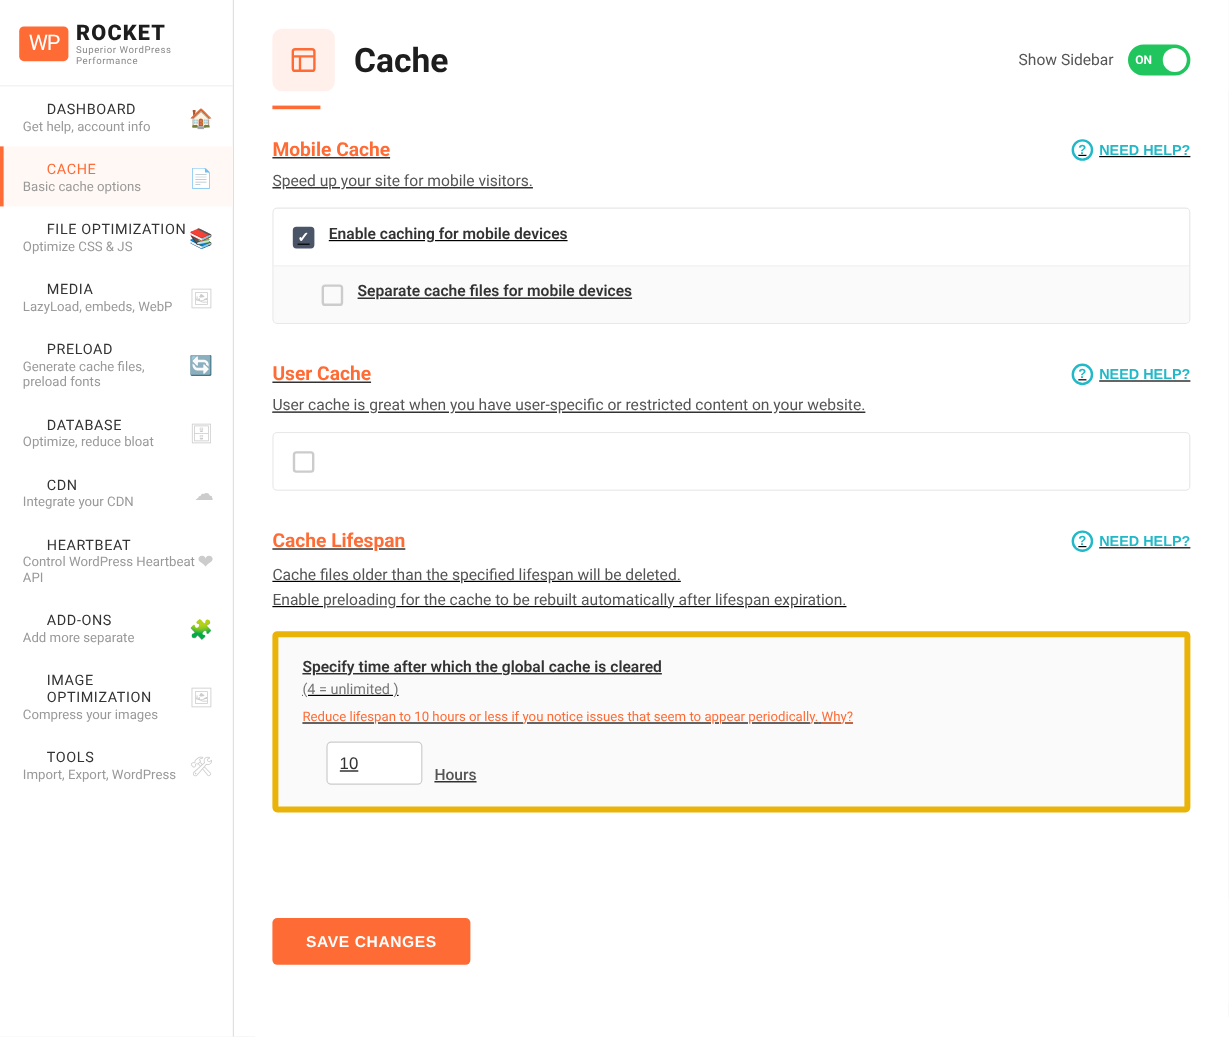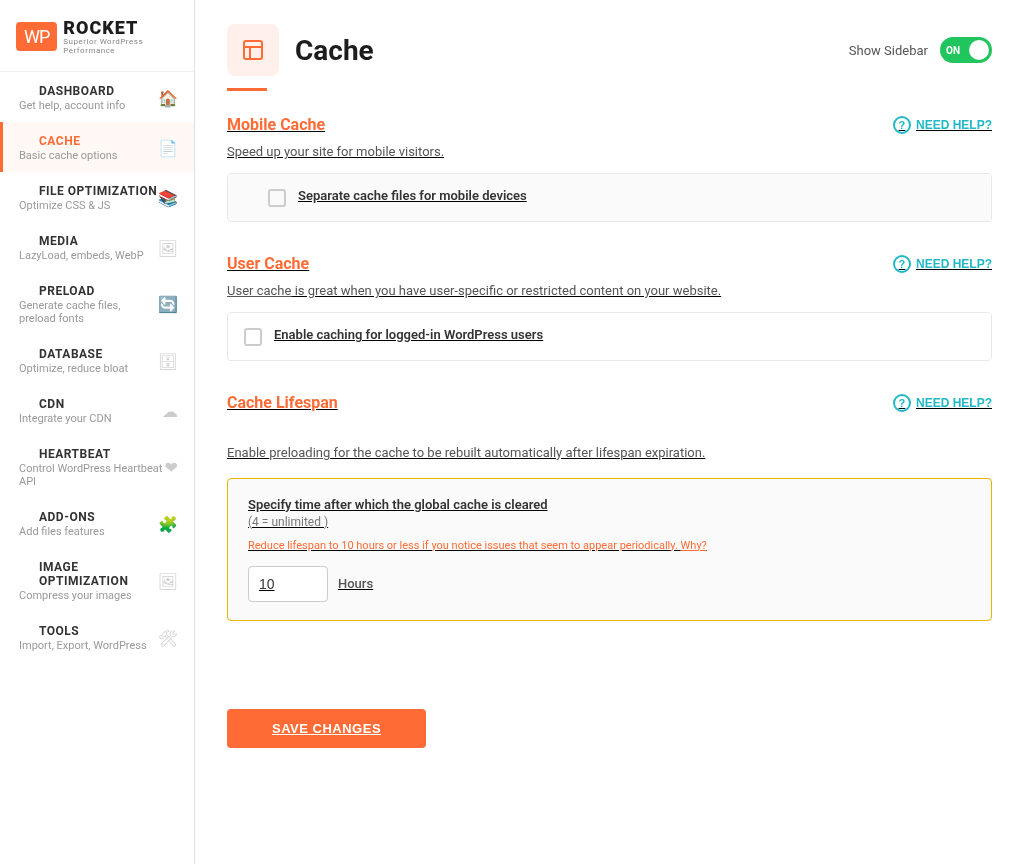--- a/index.html
+++ b/index.html
@@ -36,21 +36,21 @@
       padding: 12px 16px 10px;
       cursor: pointer;
       display: flex;
       align-items: center;
       justify-content: space-between;
       border-left: 3px solid transparent;
     }
     .nav-item.active { border-left-color: #ff6b35; background: #fff8f5; }
     .nav-item.active .nav-label { color: #ff6b35; }
     .nav-left { display: flex; flex-direction: column; }
-    .nav-label { font-size: 12px; font-weight: 700; color: #333; text-transform: uppercase; letter-spacing: 0.5px; padding-left: 20px; }
+    .nav-label { font-size: 12px; font-weight: 400; color: #333; text-transform: uppercase; letter-spacing: 0.5px; padding-left: 20px; }
     .nav-item.active .nav-label { color: #ff6b35; }
     .nav-sub { font-size: 11px; color: #999; margin-top: 1px; }
     .nav-icon { color: #ccc; font-size: 16px; }
     .nav-item.active .nav-icon { color: #ff6b35; }
 
     
     #main {
       flex: 1;
       background: #f0f0f1;
       overflow-y: auto;
@@ -166,54 +166,53 @@
     }
     .option-text { flex: 1; }
     .option-label { font-size: 13px; font-weight: 600; color: #333; }
     .option-desc { font-size: 12px; color: #777; margin-top: 4px; line-height: 1.5; }
     .option-desc a { color: #555; text-decoration: underline; }
 
     
     .lifespan-desc { font-size: 13px; color: #555; margin-bottom: 14px; line-height: 1.6; }
     .lifespan-desc a { color: #555; text-decoration: underline; }
     .lifespan-box {
-      border: 1px solid #eab308;
+      border: 5px solid #eab308;
       border-radius: 4px;
       padding: 18px 20px;
       background: #fafafa;
     }
     .lifespan-title { font-size: 13px; font-weight: 600; color: #333; margin-bottom: 3px; }
     .lifespan-sub { font-size: 12px; color: #777; margin-bottom: 10px; }
     .lifespan-warning { font-size: 11px; color: #ff6b35; margin-bottom: 14px; }
     .lifespan-warning a { color: #ff6b35; text-decoration: underline; }
-    .lifespan-input-row { display: flex; align-items: center; gap: 10px; }
+    .lifespan-input-row { display: flex; align-items: flex-end; gap: 10px; margin-left: 20px; }
     .lifespan-input {
       width: 80px; height: 36px;
       border: 1px solid #ccc;
       border-radius: 4px;
       padding: 0 10px;
       font-size: 14px;
       color: #333;
     }
     .lifespan-unit { font-size: 13px; color: #555; font-weight: 500; }
 
     
     .save-area { padding: 16px 32px 32px; background: #fff; }
     .save-btn {
       background: #ff6b35;
       color: #fff;
       border: none;
-      padding: 12px 45px;
+      padding: 12px 28px;
       font-size: 13px;
       font-weight: 700;
       letter-spacing: 0.5px;
       border-radius: 4px;
       cursor: pointer;
       text-transform: uppercase;
-      text-decoration: underline;
     }
   </style>
 </head>
 <body>
 
 <div id="sidebar">
   <div class="logo-area">
     <div class="logo-wp">
       <div class="wp-badge">WP</div>
       <div class="rocket-text">
@@ -284,21 +283,21 @@
     <div class="nav-left">
       <span class="nav-label">HEARTBEAT</span>
       <span class="nav-sub">Control WordPress Heartbeat API</span>
     </div>
     <span class="nav-icon">❤</span>
   </div>
 
   <div class="nav-item">
     <div class="nav-left">
       <span class="nav-label">ADD-ONS</span>
-      <span class="nav-sub">Add files features</span>
+      <span class="nav-sub">Add more separate</span>
     </div>
     <span class="nav-icon">🧩</span>
   </div>
 
   <div class="nav-item">
     <div class="nav-left">
       <span class="nav-label">IMAGE OPTIMIZATION</span>
       <span class="nav-sub">Compress your images</span>
     </div>
     <span class="nav-icon">🖼</span>
@@ -344,20 +343,26 @@
           <h2 class="section-title">Mobile Cache</h2>
           <button class="need-help-btn">
             <span class="nh-icon">?</span>
             <span>NEED HELP?</span>
           </button>
         </div>
         <p class="section-desc">Speed up your site for mobile visitors.</p>
 
         <div class="option-box">
 
+          <div class="option-row">
+            <div class="checkbox-wrap checked"></div>
+            <div class="option-text">
+              <span class="option-label">Enable caching for mobile devices</span>
+            </div>
+          </div>
 
           <div class="option-row option-row-nested">
             <div class="checkbox-wrap"></div>
             <div class="option-text">
               <span class="option-label">Separate cache files for mobile devices</span>
             </div>
           </div>
         </div>
       </div>
 
@@ -369,38 +374,35 @@
             <span>NEED HELP?</span>
           </button>
         </div>
         <p class="section-desc">
           <a href="#">User cache</a><span> is great when you have user-specific or restricted content on your website.</span>
         </p>
 
         <div class="option-box">
           <div class="option-row">
             <div class="checkbox-wrap"></div>
-            <div class="option-text">
-              <span class="option-label">Enable caching for logged-in WordPress users</span>
-            </div>
           </div>
         </div>
       </div>
 
       <div class="section">
         <div class="section-header">
           <h2 class="section-title">Cache Lifespan</h2>
           <button class="need-help-btn">
             <span class="nh-icon">?</span>
             <span>NEED HELP?</span>
           </button>
         </div>
 
         <div class="lifespan-desc">
-          <br>
+          <span>Cache files older than the specified lifespan will be deleted.</span><br>
           <span>Enable </span><a href="#">preloading</a><span> for the cache to be rebuilt automatically after lifespan expiration.</span>
         </div>
 
         <div class="lifespan-box">
           <div class="lifespan-title">Specify time after which the global cache is cleared</div>
           <div class="lifespan-sub">(4 = unlimited )</div>
           <div class="lifespan-warning">
             <span>Reduce lifespan to 10 hours or less if you notice issues that seem to appear periodically.</span> <a href="#">Why?</a>
           </div>
           <div class="lifespan-input-row">

